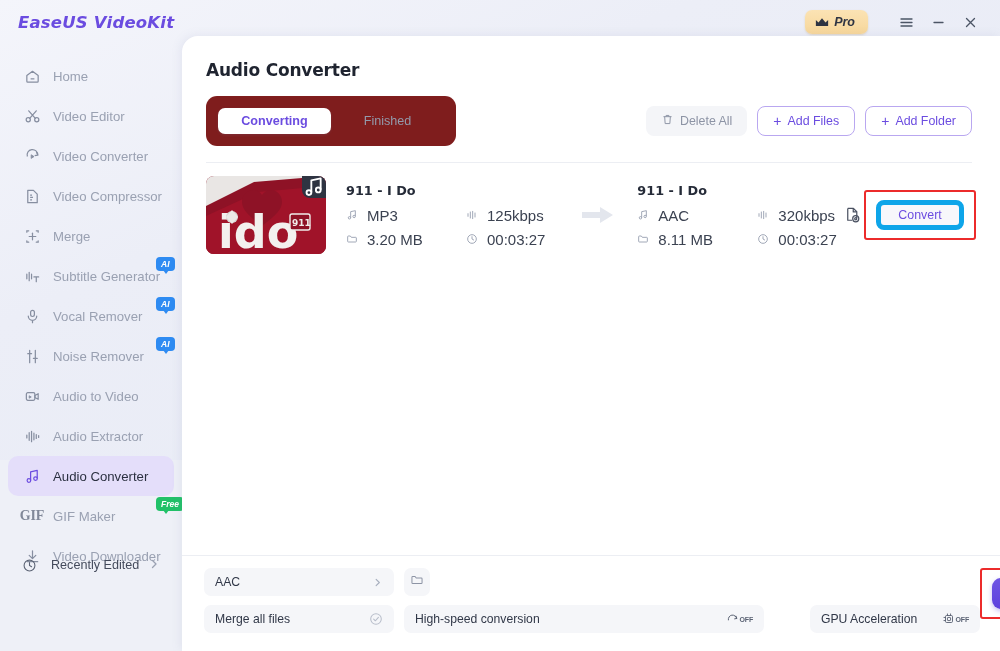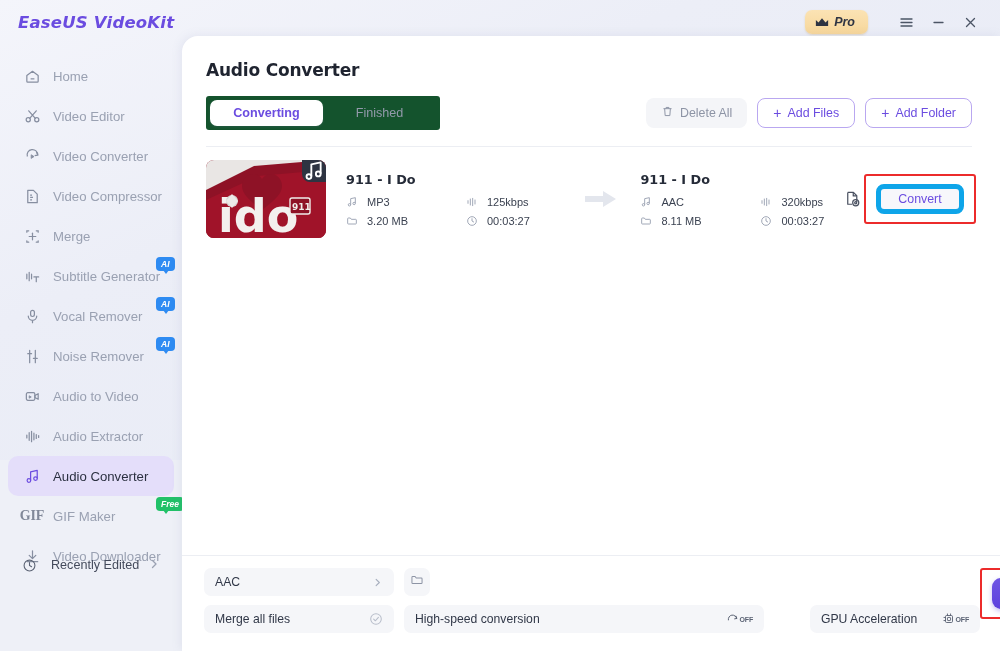--- a/index.html
+++ b/index.html
@@ -115,21 +115,21 @@
   }
   .panel-head { padding: 24px 28px 0 24px; }
   .page-title {
     font-size: 17px; font-weight: bold; color: #1f2430;
     font-family: "DejaVu Sans", sans-serif; letter-spacing: -.2px;
   }
   .head-row {
     display: flex; align-items: center; margin-top: 16px;
   }
   .tabs {
-    display: flex; background: #14532d; border-radius: 3px; padding: 4px;
+    display: flex; background: #7f1d1d; border-radius: 11px; padding: 12px;
   }
   .tab {
     width: 113px; height: 26px; border-radius: 7px;
     display: flex; align-items: center; justify-content: center;
     font-size: 12.6px; color: #939aab; font-weight: 500;
   }
   .tab.active { background: #fff; color: #6b4ce0; font-weight: bold;
     box-shadow: 0 1px 3px rgba(120,130,170,.18); }
   .head-actions { margin-left: auto; display: flex; align-items: center; gap: 10px; }
   .btn {
@@ -161,21 +161,21 @@
     background: #2e3442;
     border-bottom-left-radius: 8px;
     display: flex; align-items: center; justify-content: center;
   }
   .meta { margin-left: 20px; width: 300px; }
   .fname {
     font-size: 12.8px; font-weight: bold; color: #252b38; margin-bottom: 9px;
     font-family: "DejaVu Sans", sans-serif;
   }
   .mgrid { display: grid; grid-template-columns: 120px auto; row-gap: 7px; }
-  .mcell { display: flex; align-items: center; font-size: 11px; color: #3b4251; }
+  .mcell { display: flex; align-items: center; font-size: 15px; color: #3b4251; }
   .mcell .ic { width: 14px; margin-right: 7px; display:flex; align-items:center; flex:0 0 14px;}
   .arrow { width: 50px; display: flex; justify-content: center; }
   .meta.target { width: 250px; }
   .cfg-icon { margin-left: 4px; width: 30px; display:flex; justify-content:center; }
 
   .convert-wrap {
     margin-left: auto; position: relative;
     padding: 8px 10px;
   }
   .hl-red { border: 2px solid #ec2b2b; border-radius: 3px; }

